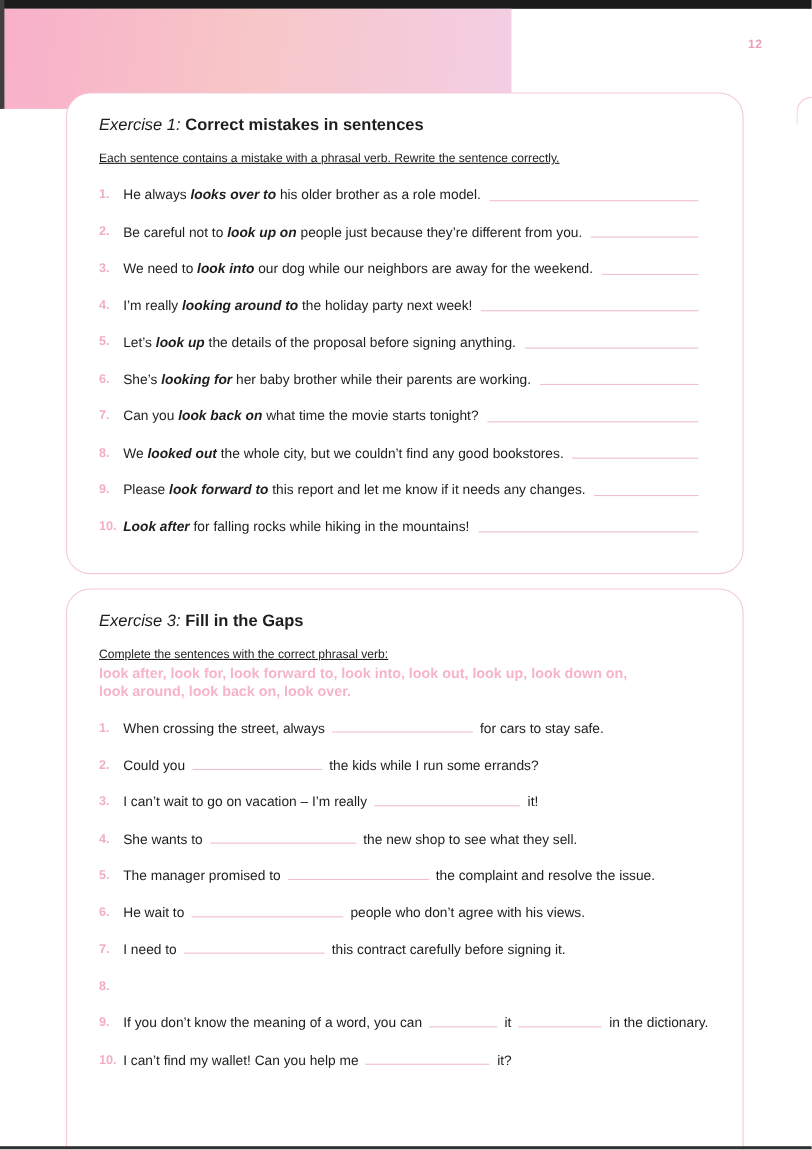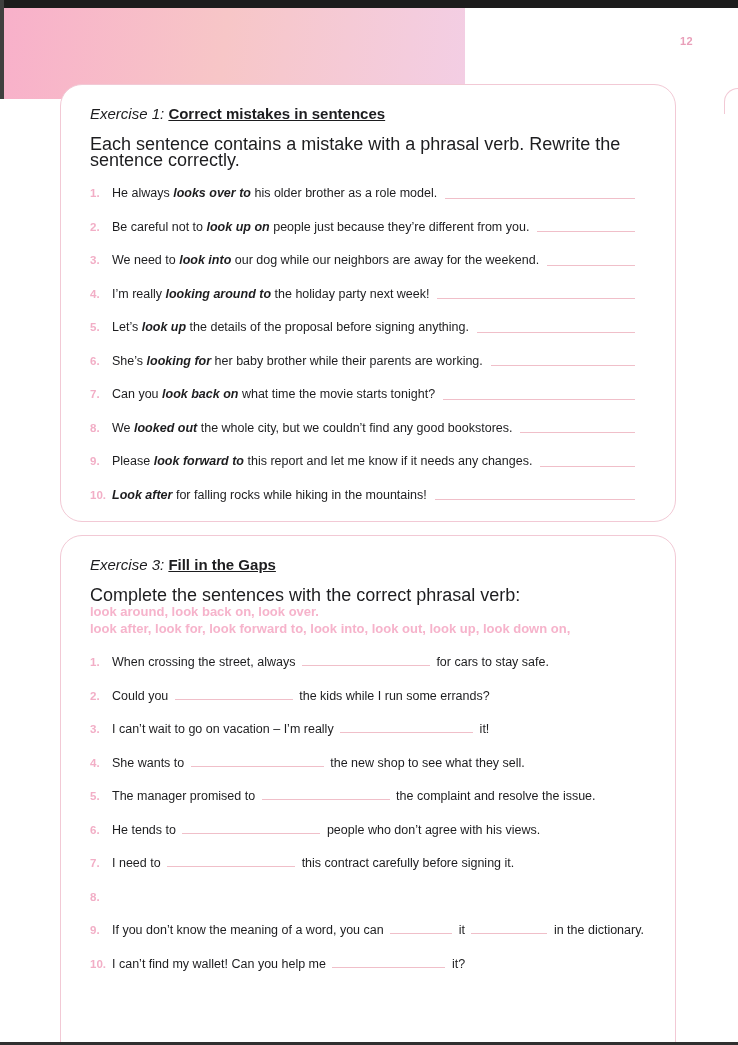--- a/index.html
+++ b/index.html
@@ -46,22 +46,22 @@
     position:absolute;left:60px;width:616px;
     background:#ffffff;
     border:1.5px solid var(--card-border);
     border-radius:22px;
     padding:19px 40px 0 29px;
   }
   .card1{top:84px;height:438px;}
   .card2{top:535px;height:530px;}
   .ex-header{font-size:15px;line-height:19px;}
   .ex-label{font-style:italic;font-weight:400;}
-  .ex-title{font-weight:700;text-decoration:underline;}
-  .instruction{margin-top:13px;font-size:18px;line-height:16px;}
+  .ex-title{font-weight:700;}
+  .instruction{margin-top:13px;font-size:11px;line-height:16px;text-decoration:underline;}
   .wordbank{color:var(--wordbank);font-weight:700;font-size:13px;line-height:17px;white-space:nowrap;}
   .rows{margin-top:17px;}
   .row{display:flex;line-height:16.5px;margin-bottom:17px;}
   .num{flex:0 0 22px;color:var(--pink-num);font-weight:700;font-size:11.5px;line-height:16.5px;}
   .sentence{white-space:nowrap;font-size:12.5px;}
   .sentence b{font-weight:700;font-style:italic;}
   .aline{
     flex:1;min-width:12px;margin-left:8px;margin-bottom:3px;
     border-bottom:1.2px solid var(--line);align-self:flex-end;
   }
@@ -140,22 +140,22 @@
   </div>
 </div>
 
 <div class="card card2">
   <div class="ex-header">
     <span class="ex-label">Exercise 3:</span>
     <span class="ex-title">Fill in the Gaps</span>
   </div>
   <div class="instruction">Complete the sentences with the correct phrasal verb:</div>
   <div class="wordbank">
+    <div>look after, look for, look forward to, look into, look out, look up, look down on,</div>
     <div>look around, look back on, look over.</div>
-    <div>look after, look for, look forward to, look into, look out, look up, look down on,</div>
   </div>
   <div class="rows">
     <div class="row">
       <span class="num">1.</span>
       <span class="sentence"><span>When crossing the street, always</span> <span class="blank" style="width:128px"></span> <span>for cars to stay safe.</span></span>
     </div>
     <div class="row">
       <span class="num">2.</span>
       <span class="sentence"><span>Could you</span> <span class="blank" style="width:118px"></span> <span>the kids while I run some errands?</span></span>
     </div>
@@ -166,21 +166,21 @@
     <div class="row">
       <span class="num">4.</span>
       <span class="sentence"><span>She wants to</span> <span class="blank" style="width:133px"></span> <span>the new shop to see what they sell.</span></span>
     </div>
     <div class="row">
       <span class="num">5.</span>
       <span class="sentence"><span>The manager promised to</span> <span class="blank" style="width:128px"></span> <span>the complaint and resolve the issue.</span></span>
     </div>
     <div class="row">
       <span class="num">6.</span>
-      <span class="sentence"><span>He tends to</span> <span class="blank" style="width:138px"></span> <span>people who don’t agree with his views.</span></span>
+      <span class="sentence"><span>He wait to</span> <span class="blank" style="width:138px"></span> <span>people who don’t agree with his views.</span></span>
     </div>
     <div class="row">
       <span class="num">7.</span>
       <span class="sentence"><span>I need to</span> <span class="blank" style="width:128px"></span> <span>this contract carefully before signing it.</span></span>
     </div>
     <div class="row">
       <span class="num">8.</span>
     </div>
     <div class="row">
       <span class="num">9.</span>

